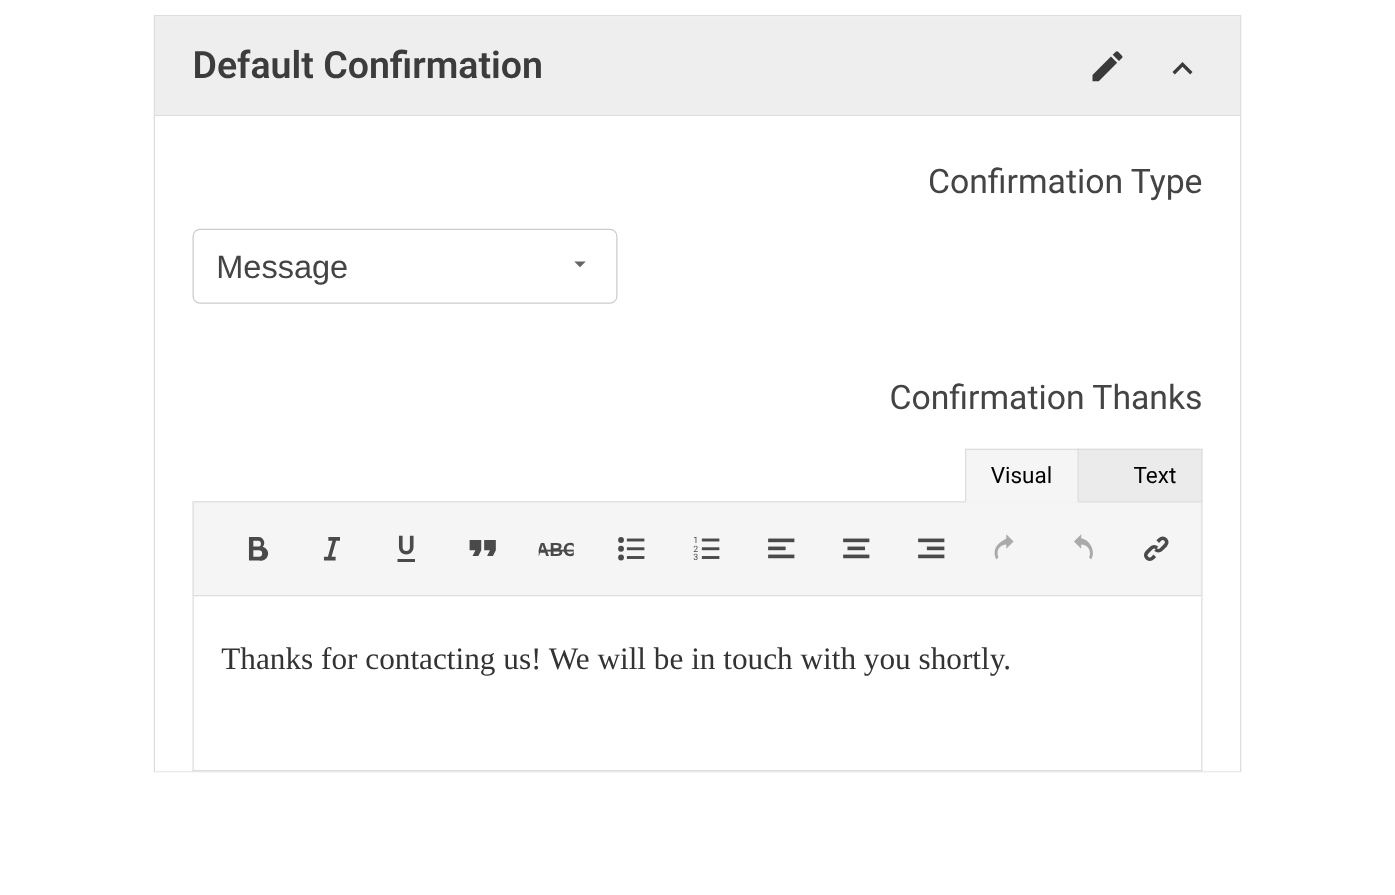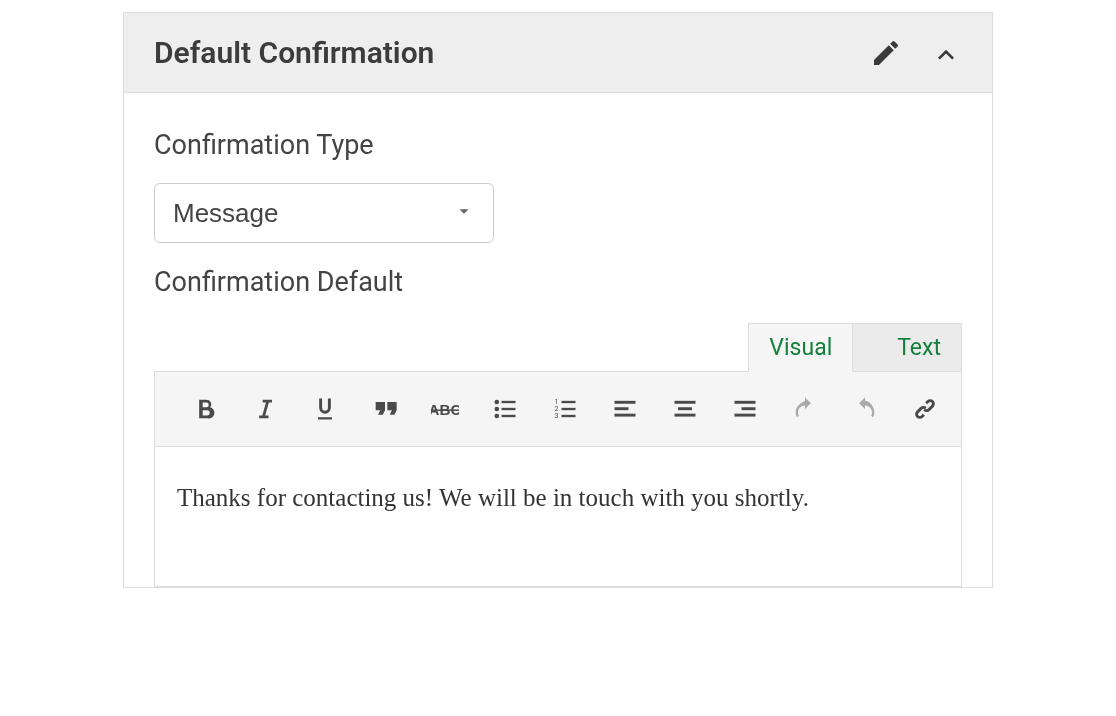--- a/index.html
+++ b/index.html
@@ -50,28 +50,29 @@
     }
     .panel-body {
       background: #fff;
       padding: 36px 30px 0 30px;
     }
     .field-label {
       font-size: 27px;
       font-weight: 400;
       color: #444;
       margin-bottom: 22px;
+      text-align: right;
     }
     .select-wrap {
       position: relative;
       width: 340px;
       border: 1px solid #ccc;
       border-radius: 6px;
       background: #fff;
-      margin-bottom: 23px;
+      margin-bottom: 59px;
     }
     .select-wrap select {
       appearance: none;
       -webkit-appearance: none;
       width: 100%;
       border: none;
       background: transparent;
       font-size: 26px;
       color: #444;
       padding: 14px 18px;
@@ -90,22 +91,22 @@
       height: 22px;
       fill: #666;
     }
     .editor-tabs {
       display: flex;
       justify-content: flex-end;
       margin-top: 24px;
     }
     .editor-tab {
       padding: 10px 20px;
-      font-size: 23px;
-      color: #15803d;
+      font-size: 18px;
+      color: #000000;
       border: 1px solid #ddd;
       border-bottom: none;
       background: #ebebeb;
       cursor: pointer;
       position: relative;
       bottom: -1px;
     }
     .editor-tab.active {
       background: #f5f5f5;
       border-color: #ddd;
@@ -183,21 +184,21 @@
       <select>
         <option>Message</option>
       </select>
       <span class="select-caret">
         <svg viewBox="0 0 24 24">
             <path d="M7 10l5 5 5-5z"></path>
           </svg>
       </span>
     </div>
 
-    <div class="field-label">Confirmation Default</div>
+    <div class="field-label">Confirmation Thanks</div>
 
     <div class="editor-tabs">
       <div class="editor-tab active">Visual</div>
       <div class="editor-tab">Text</div>
     </div>
 
     <div class="toolbar">
       <div class="tool-btn">
         <svg viewBox="0 0 24 24">
             <path d="M7 4h6.5a4 4 0 0 1 3 6.6A4.2 4.2 0 0 1 14 20H7V4zm3 2.5v4h3.2a2 2 0 1 0 0-4H10zm0 6.5v4.5h3.8a2.25 2.25 0 1 0 0-4.5H10z"></path>

